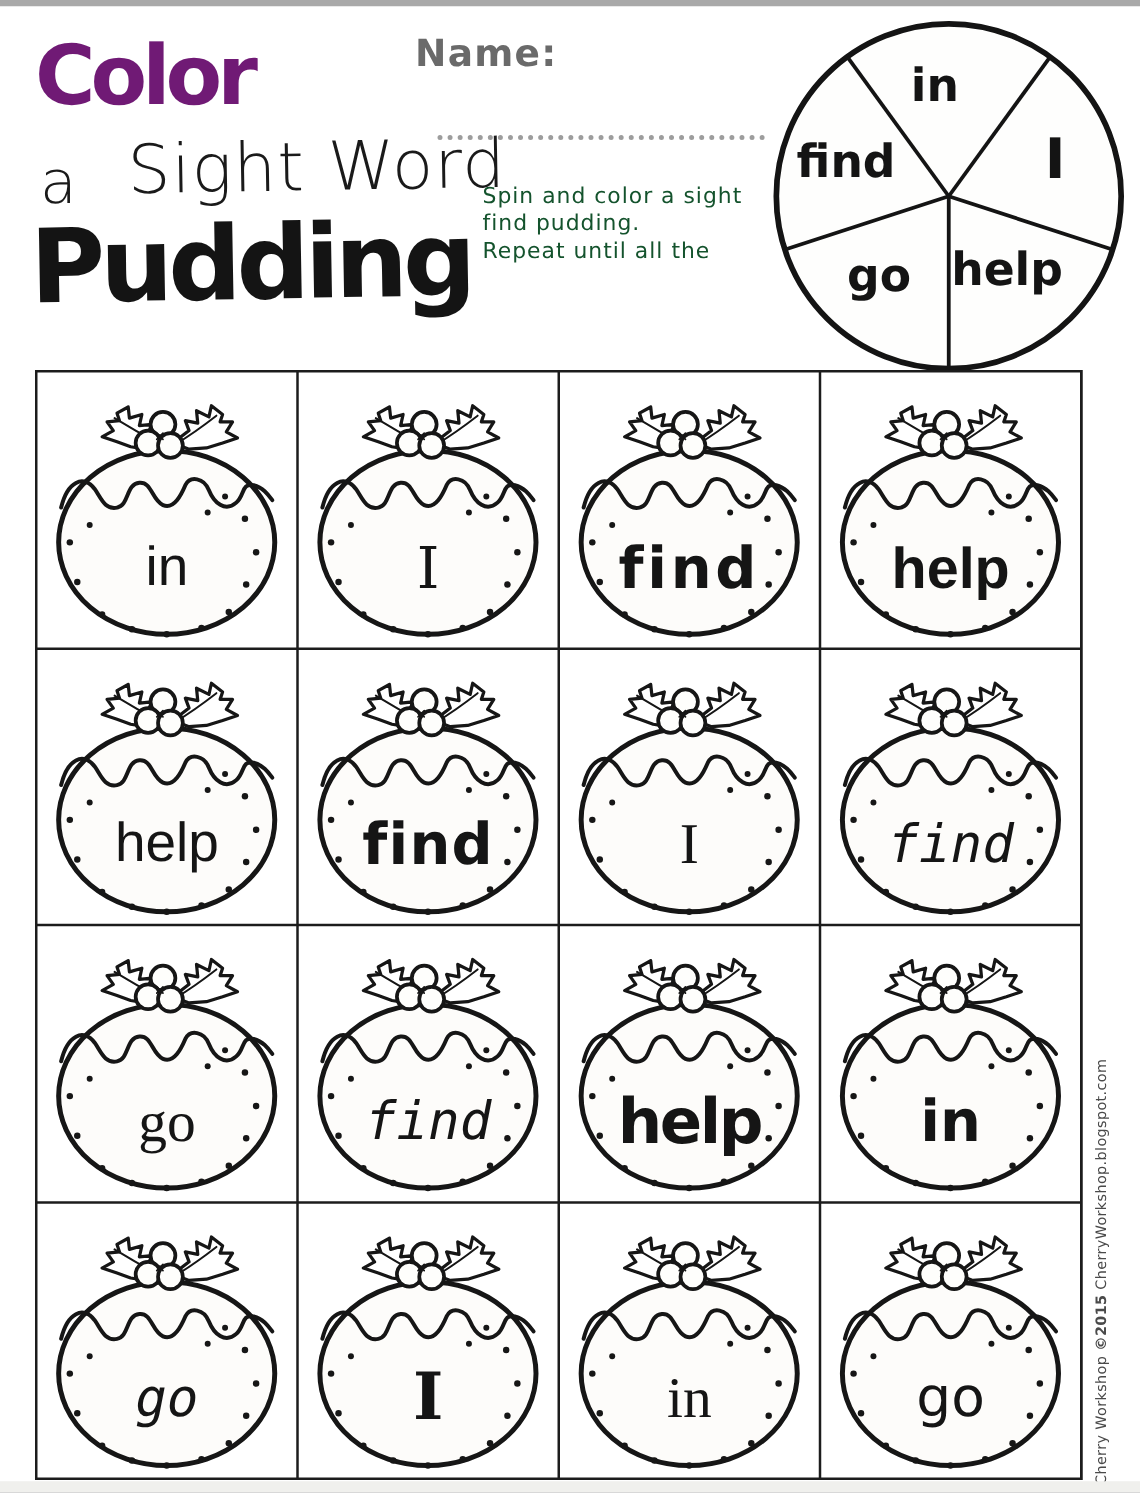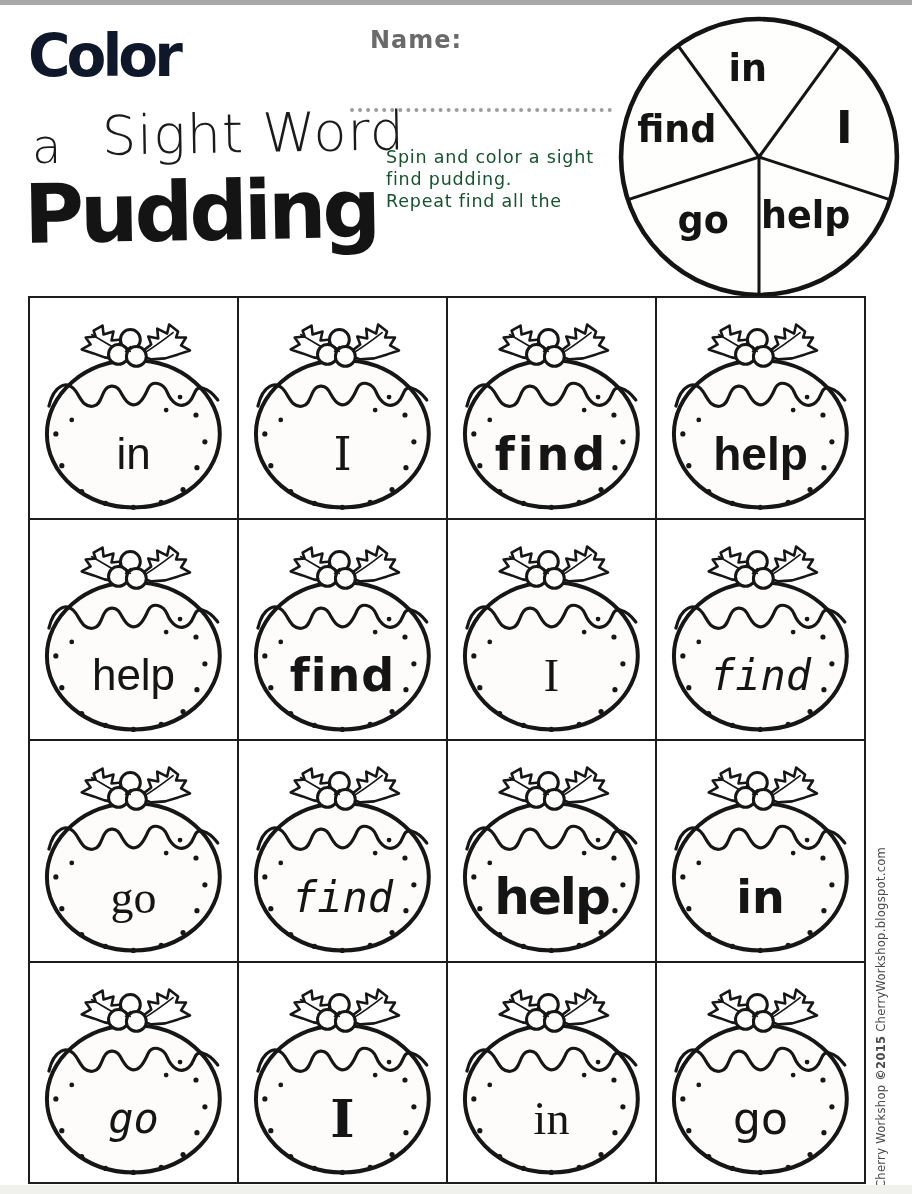--- a/index.html
+++ b/index.html
@@ -2,30 +2,30 @@
 <html><head>
 <meta charset="utf-8">
 <style>
   html,body{margin:0;padding:0;background:#ffffff;}
   .page{position:relative;width:912px;height:1194px;background:#ffffff;overflow:hidden;
         font-family:"DejaVu Sans",sans-serif;color:#141414;}
   .topbar{position:absolute;top:0;left:0;right:0;height:5px;background:#a9a9a9;}
   .bottombar{position:absolute;bottom:0;left:0;right:0;height:9px;background:#f0f0ed;}
 
   
-  .title-color{position:absolute;left:28px;top:22px;font-size:58px;font-weight:900;
-               letter-spacing:-4px;color:#0f172a;}
+  .title-color{position:absolute;left:28px;top:22px;font-size:66px;font-weight:900;
+               letter-spacing:-4px;color:#701a75;}
   .title-a{position:absolute;left:32px;top:118px;font-size:48px;font-weight:300;color:#1a1a1a;}
   .title-sw{position:absolute;left:102px;top:102px;font-size:54px;font-weight:300;
             letter-spacing:1px;color:#1a1a1a;transform:rotate(-1deg);}
   .title-pudding{position:absolute;left:24px;top:164px;font-size:82px;font-weight:900;
                  letter-spacing:-4px;color:#141414;transform:rotate(-1deg);}
 
   
-  .name-label{position:absolute;left:370px;top:26px;font-size:24px;font-weight:700;
+  .name-label{position:absolute;left:332px;top:26px;font-size:30px;font-weight:700;
               color:#6a6a6a;letter-spacing:1px;}
   .name-line{position:absolute;left:350px;top:108px;width:262px;height:0;
              border-top:4px dotted #9d9d9d;}
   .instructions{position:absolute;left:386px;top:146px;font-size:17.5px;line-height:22px;
                 color:#14532d;letter-spacing:0.8px;font-weight:500;}
 
   
   .spinner{position:absolute;left:616px;top:14px;width:286px;height:286px;}
   .spinner text{font-family:"DejaVu Sans",sans-serif;font-weight:800;fill:#141414;}
 
@@ -96,21 +96,21 @@
   <div class="title-color">Color</div>
   <div class="title-a">a</div>
   <div class="title-sw">Sight Word</div>
   <div class="title-pudding">Pudding</div>
 
   <div class="name-label">Name:</div>
   <div class="name-line"></div>
   <div class="instructions">
     <div>Spin and color a sight</div>
     <div>find pudding.</div>
-    <div>Repeat find all the</div>
+    <div>Repeat until all the</div>
   </div>
 
   <svg class="spinner" viewBox="0 0 282 282">
     <circle cx="141" cy="141" r="136" fill="#fefefd" stroke="#141414" stroke-width="4.5"></circle>
     <g stroke="#141414" stroke-width="3">
       <line x1="141" y1="141" x2="221" y2="31"></line>
       <line x1="141" y1="141" x2="61" y2="31"></line>
       <line x1="141" y1="141" x2="12" y2="183"></line>
       <line x1="141" y1="141" x2="141" y2="277"></line>
       <line x1="141" y1="141" x2="270" y2="183"></line>

